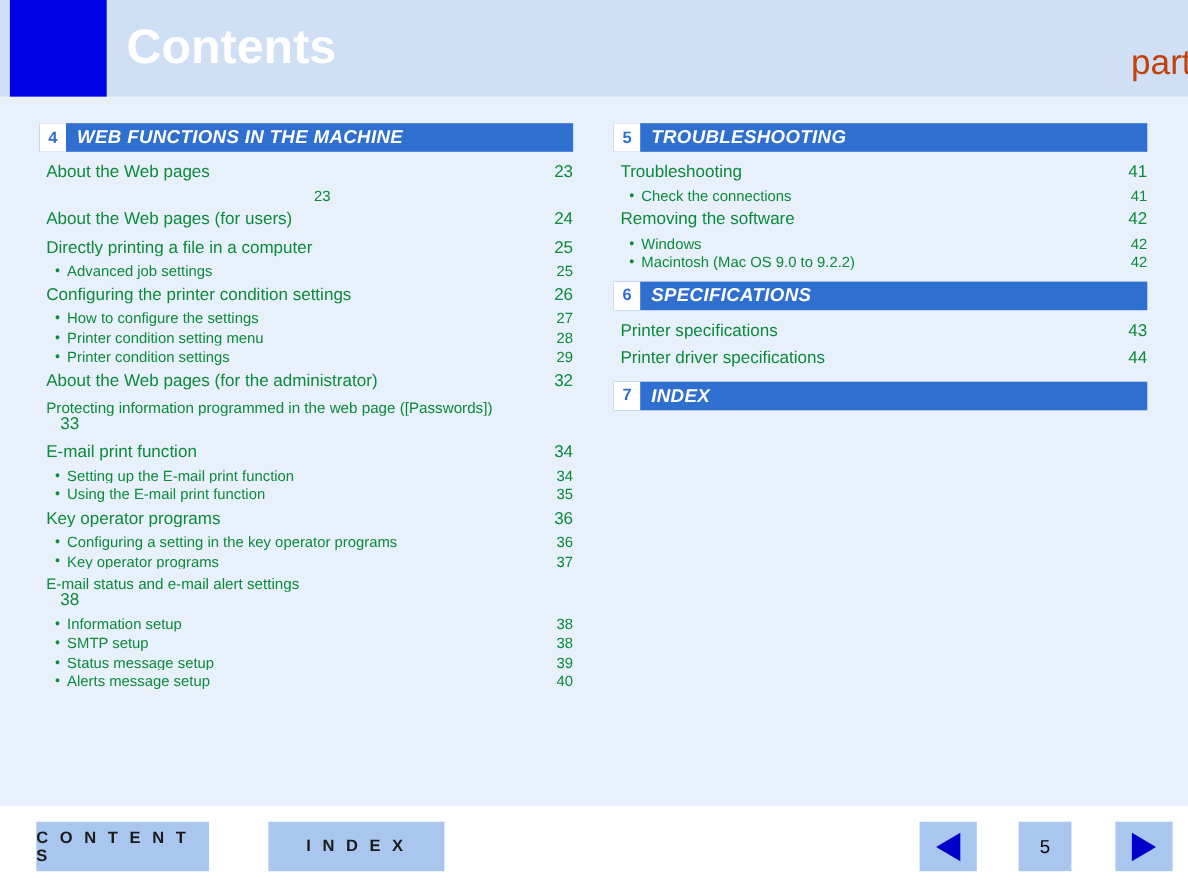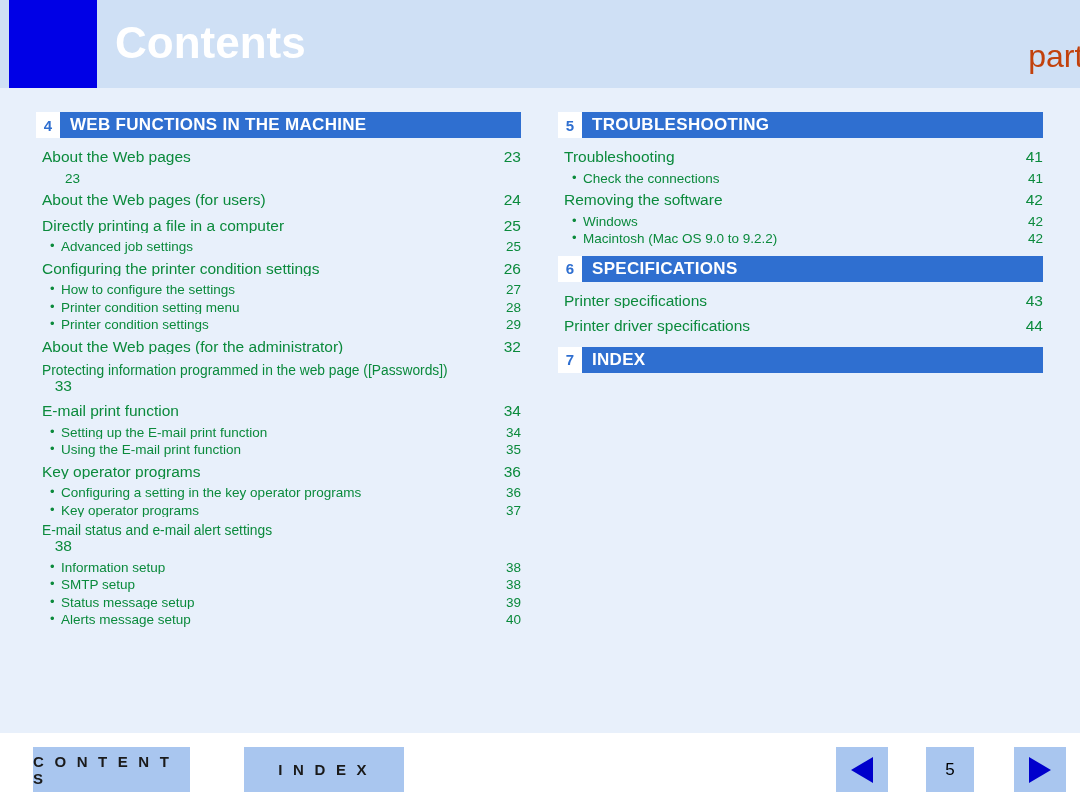--- a/index.html
+++ b/index.html
@@ -94,29 +94,31 @@
     justify-content: center;
     flex: 0 0 auto;
   }
   .section-bar .sec-title {
     color: #ffffff;
     font-size: 17px;
     font-weight: bold;
     margin-left: 10px;
     letter-spacing: 0.3px;
     white-space: nowrap;
+    font-style: italic;
   }
 
   
   .entries { margin-top: 2px; }
   .entry {
     display: flex;
     align-items: baseline;
     position: relative;
     line-height: 1.0;
+    justify-content: center;
   }
   .entry .label {
     flex: 1 1 auto;
     white-space: nowrap;
     overflow: hidden;
   }
   .entry .pageno {
     flex: 0 0 auto;
     text-align: right;
     width: 30px;

